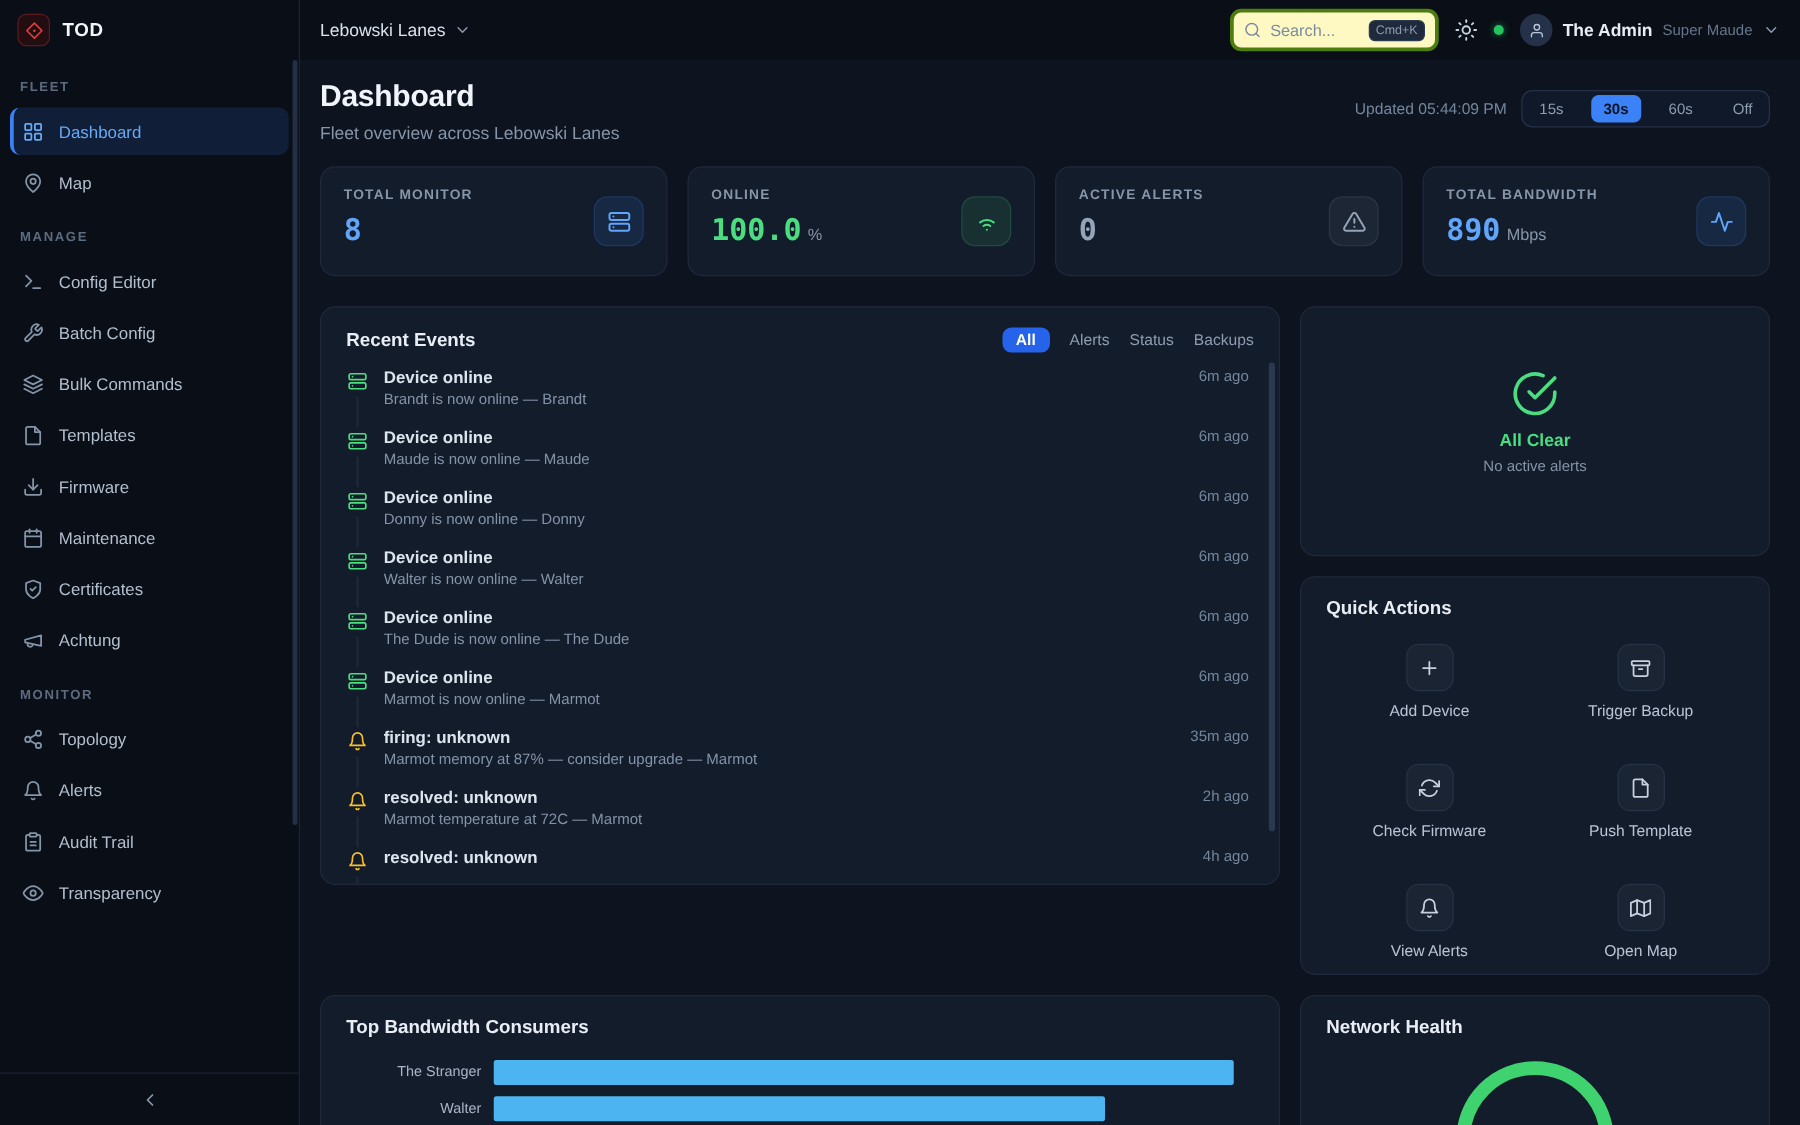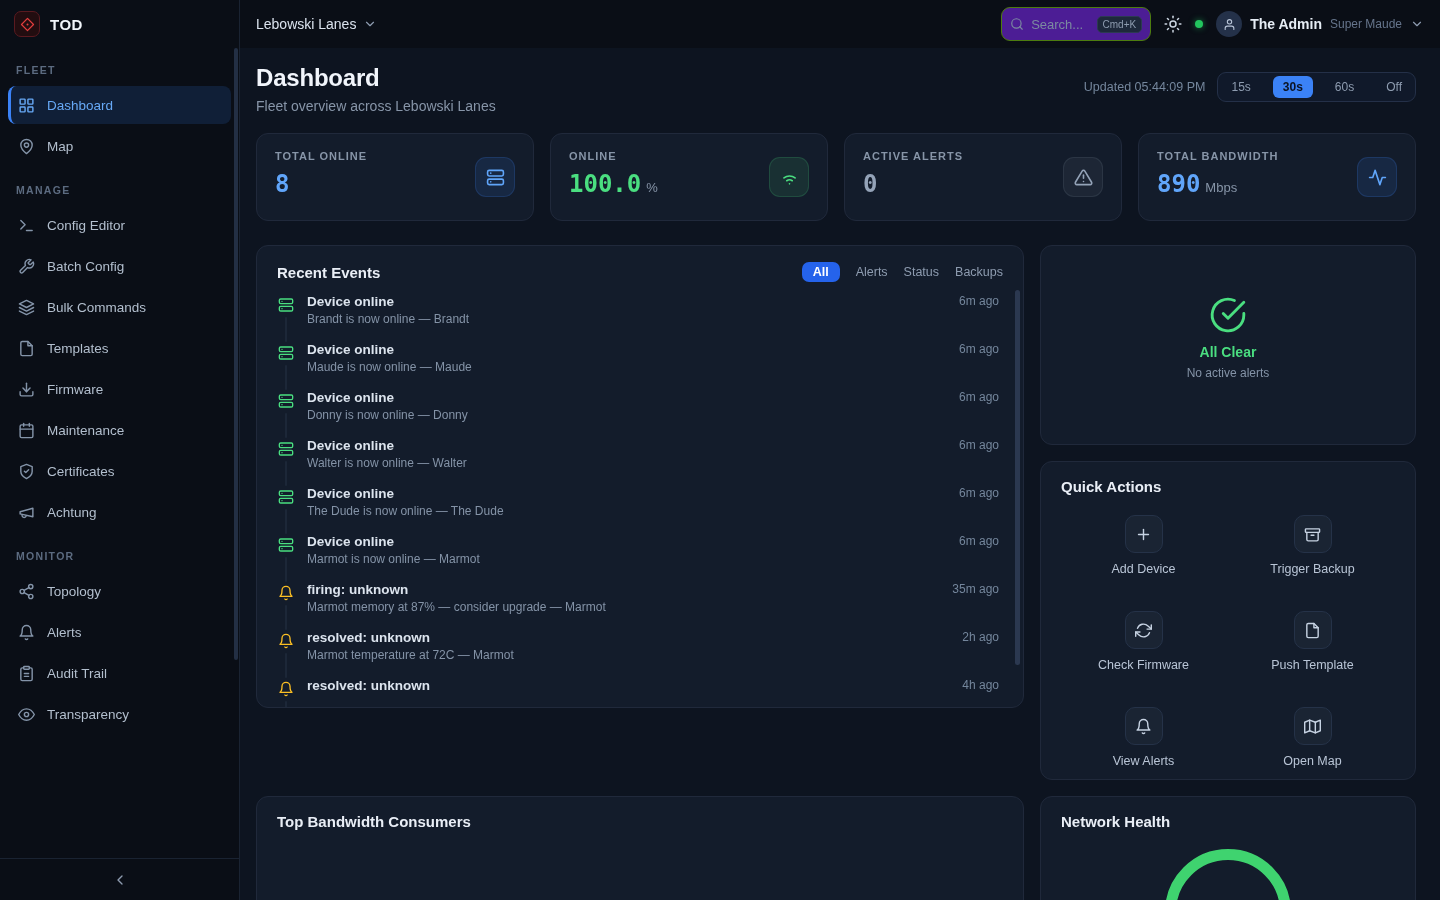--- a/index.html
+++ b/index.html
@@ -27,21 +27,21 @@
   .sidebar-thumb { position:absolute; right:1px; top:48px; width:4px; height:612px; background:#232f44; border-radius:2px; }
   .sidebar-footer { height:42px; border-top:1px solid #1a2332; display:flex; align-items:center; justify-content:center; color:#8e9cb0; cursor:pointer; flex-shrink:0; }
   .sidebar-footer svg { width:16px; height:16px; }
 
   
   .main { flex:1; display:flex; flex-direction:column; min-width:0; }
   .topbar { height:48px; display:flex; align-items:center; padding:0 16px; background:#0a0e16; flex-shrink:0; }
   .org-switch { display:flex; align-items:center; gap:7px; font-size:14px; color:#dbe3ee; cursor:pointer; }
   .org-switch svg { width:14px; height:14px; color:#8e9cb0; }
   .topbar-right { margin-left:auto; display:flex; align-items:center; gap:13px; }
-  .searchbox { width:150px; height:34px; background:#4c1d95; border:1px solid #4d7c0f; border-radius:9px; display:flex; align-items:center; gap:7px; padding:0 8px; cursor:text; }
+  .searchbox { width:167px; height:34px; background:#fef9c3; border:3px solid #4d7c0f; border-radius:9px; display:flex; align-items:center; gap:7px; padding:0 8px; cursor:text; }
   .searchbox svg { width:14px; height:14px; color:#7b8aa0; flex-shrink:0; }
   .search-ph { font-size:13px; color:#7b8aa0; flex:1; white-space:nowrap; overflow:hidden; }
   .kbd { font-size:10px; color:#8e9cb0; background:#1e293b; border:1px solid #2c3a52; border-radius:5px; padding:2px 5px; white-space:nowrap; }
   .icon-btn { background:none; border:none; cursor:pointer; display:flex; color:#cbd5e1; }
   .icon-btn svg { width:18px; height:18px; }
   .status-dot { width:8px; height:8px; border-radius:50%; background:#22c55e; box-shadow:0 0 6px rgba(34,197,94,.6); }
   .user-menu { display:flex; align-items:center; gap:8px; cursor:pointer; }
   .avatar { width:26px; height:26px; border-radius:50%; background:#243149; display:flex; align-items:center; justify-content:center; }
   .avatar svg { width:13px; height:13px; color:#b9c5d8; }
   .user-name { font-size:14px; font-weight:600; color:#e6edf5; }
@@ -328,21 +328,21 @@
           <span class="seg-opt active">30s</span>
           <span class="seg-opt">60s</span>
           <span class="seg-opt">Off</span>
         </div>
       </div>
     </div>
 
     <div class="stats">
       <div class="card stat-card stat-blue">
         <div>
-          <div class="stat-label">TOTAL ONLINE</div>
+          <div class="stat-label">TOTAL MONITOR</div>
           <div class="stat-value-row">
             <span class="stat-value">8</span>
             <span class="stat-unit"></span>
           </div>
         </div>
         <span class="stat-icon">
           <svg class="ic" viewBox="0 0 24 24">
               <rect x="2" y="3" width="20" height="7" rx="2"></rect>
               <rect x="2" y="14" width="20" height="7" rx="2"></rect>
               <line x1="6" y1="6.5" x2="6.01" y2="6.5"></line>
@@ -638,20 +638,34 @@
               <span class="qa-label">Open Map</span>
             </div>
           </div>
         </section>
       </div>
 
       <section class="card bw-card">
         <div class="card-head">
           <span class="card-title">Top Bandwidth Consumers</span>
         </div>
+        <div class="bw-rows">
+          <div class="bw-row">
+            <span class="bw-label">The Stranger</span>
+            <div class="bw-track">
+                <div class="bw-bar" style="width: 98%;"></div>
+              </div>
+          </div>
+          <div class="bw-row">
+            <span class="bw-label">Walter</span>
+            <div class="bw-track">
+                <div class="bw-bar" style="width: 81%;"></div>
+              </div>
+          </div>
+        </div>
       </section>
 
       <section class="card nh-card">
         <div class="card-head">
           <span class="card-title">Network Health</span>
         </div>
         <div class="nh-body">
           <div class="nh-ring"></div>
         </div>
       </section>

